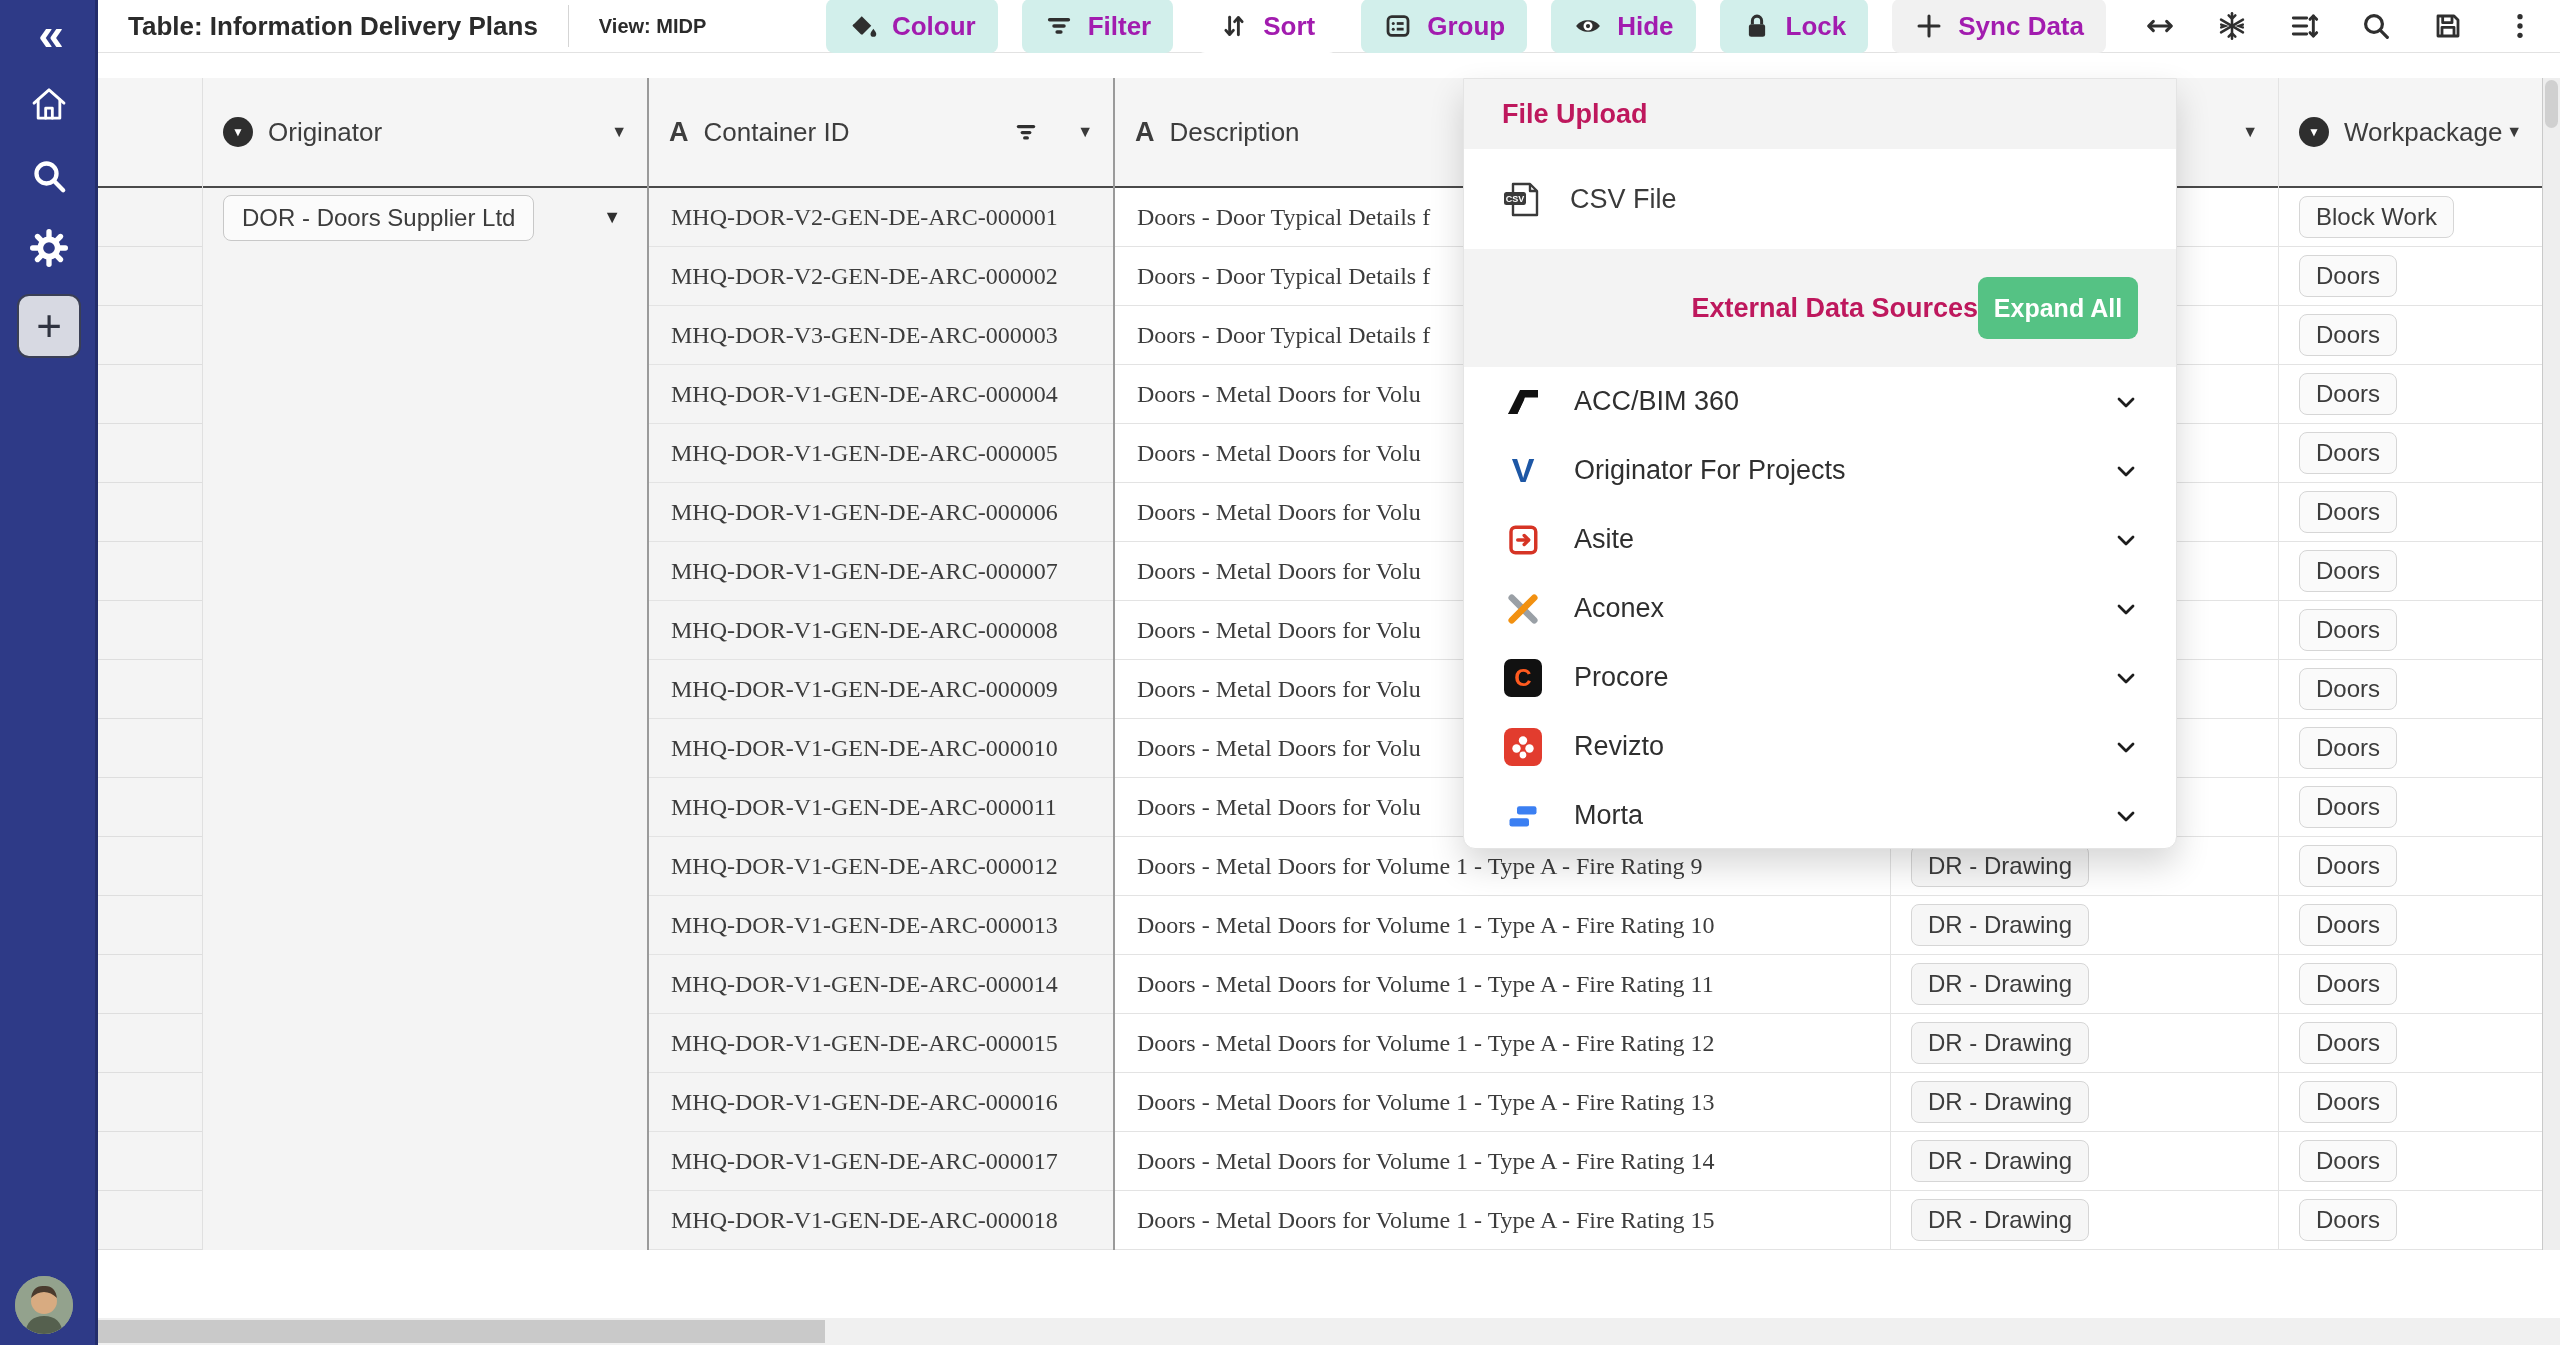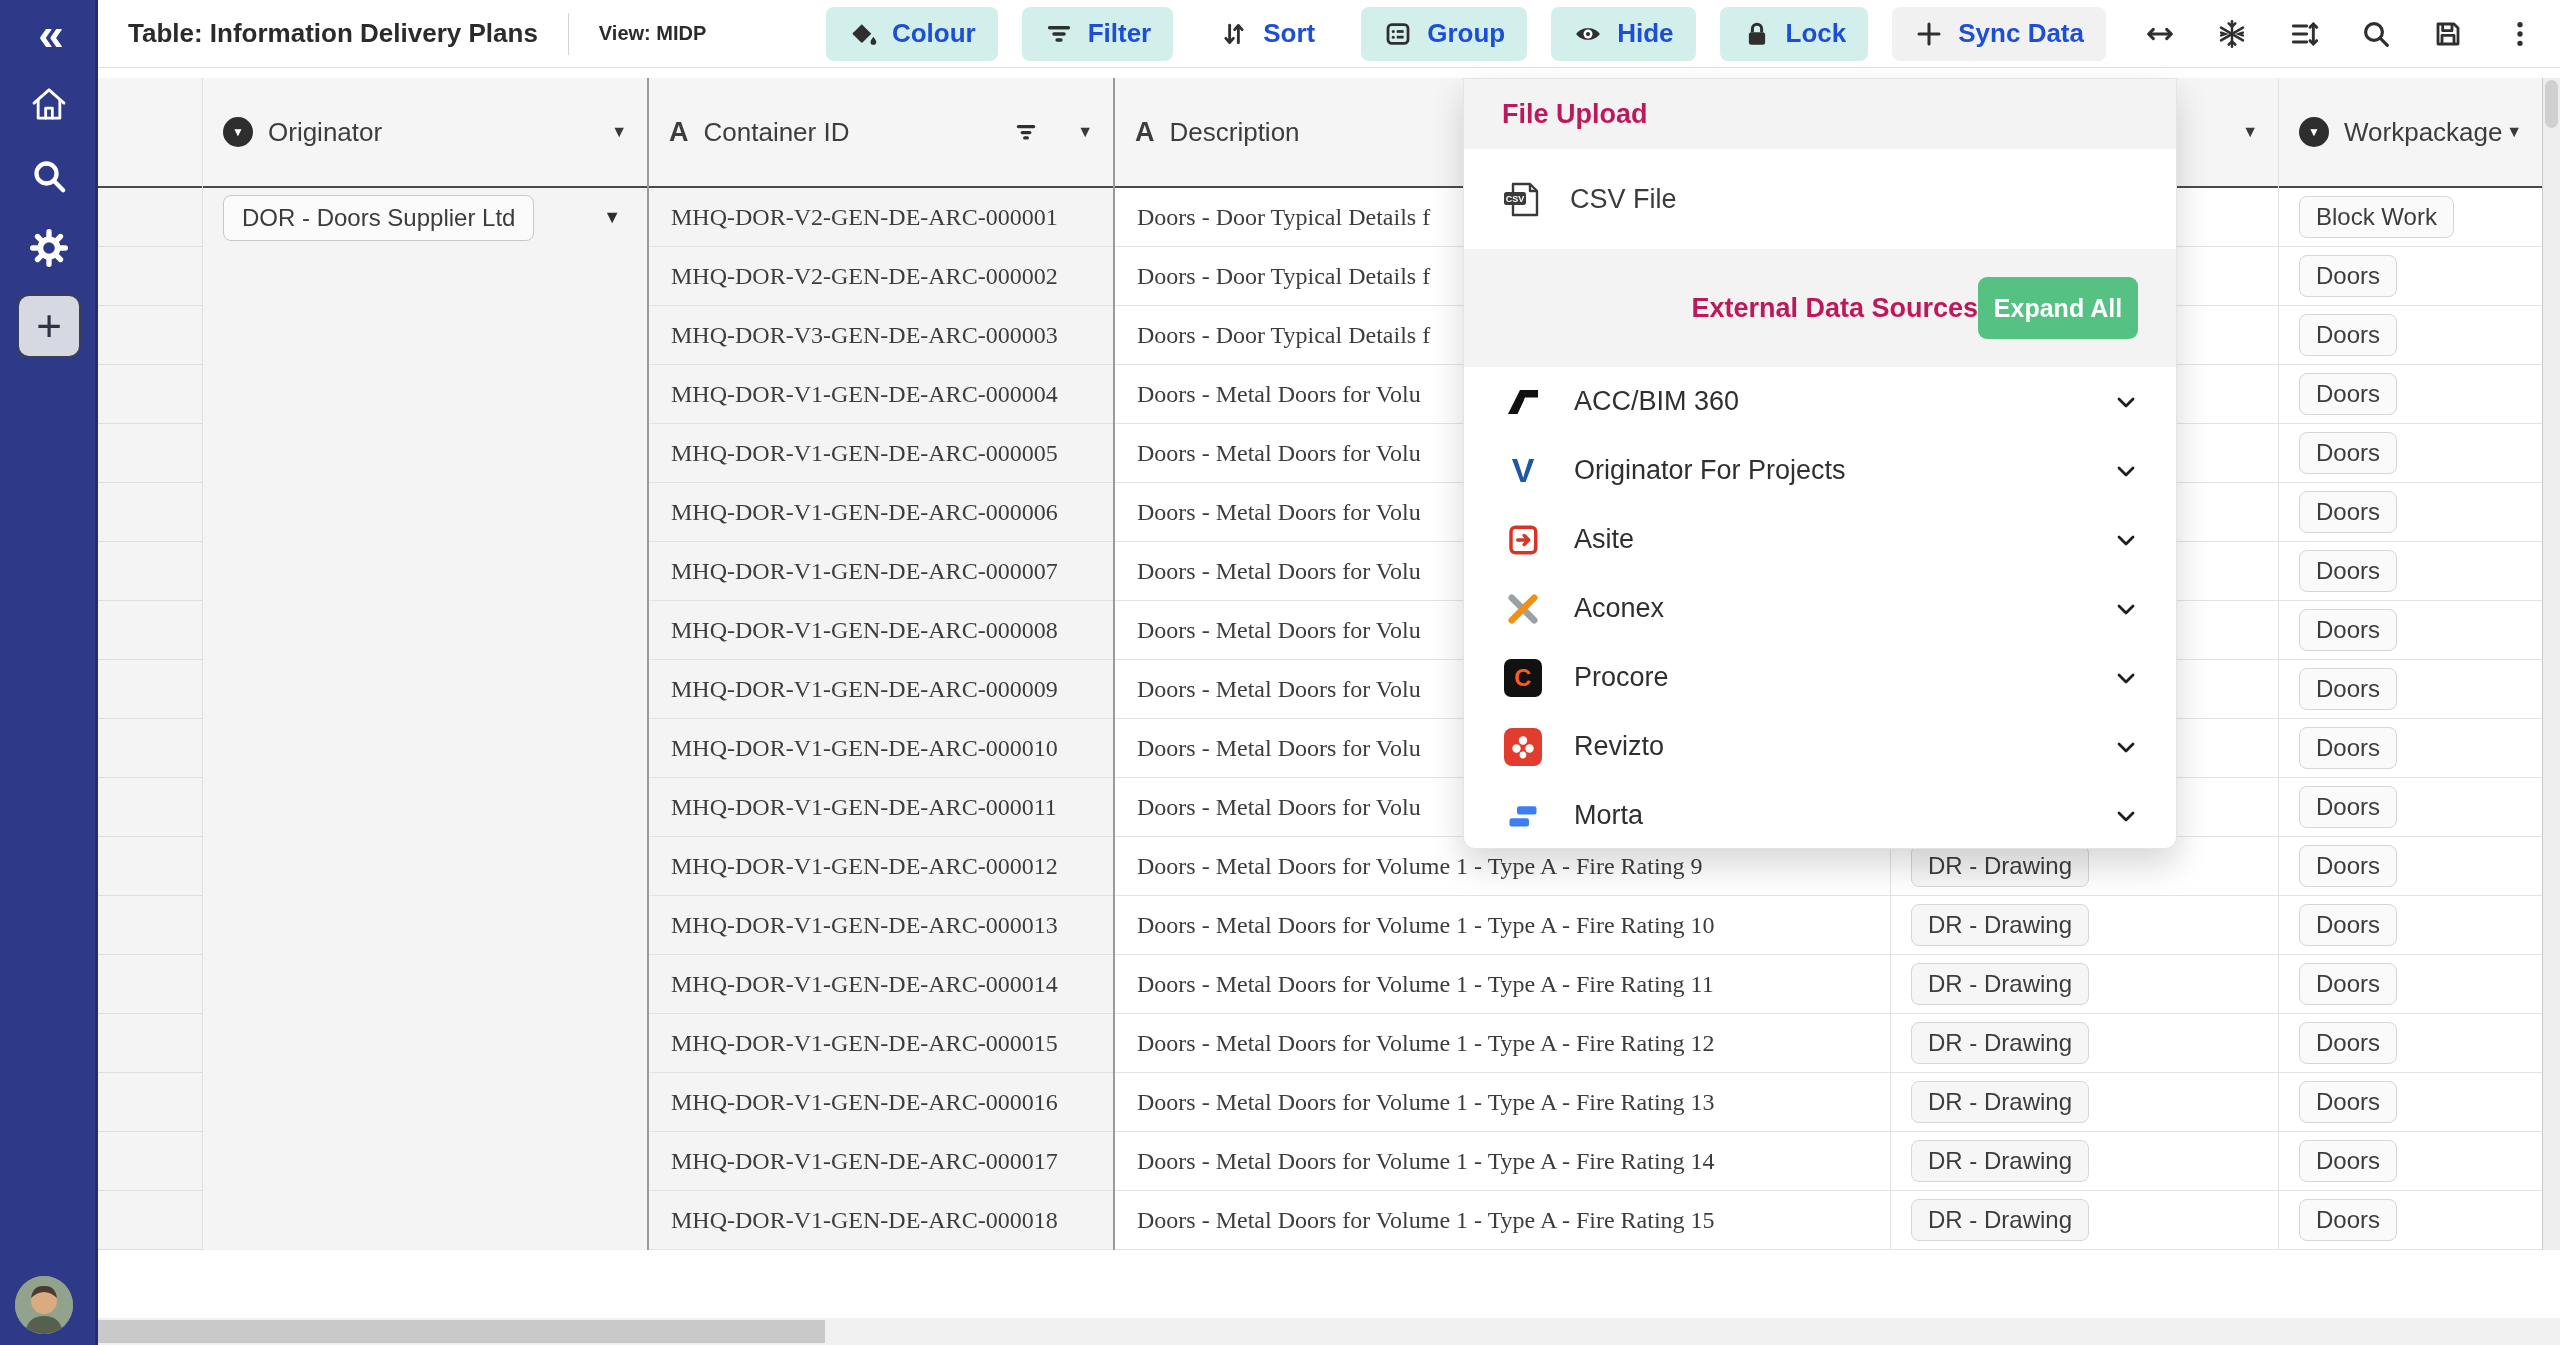--- a/index.html
+++ b/index.html
@@ -15,28 +15,28 @@
   .ic-home { top:76px; height:56px; }
   .ic-search { top:148px; height:56px; }
   .ic-gear { top:220px; height:56px; }
   .add-btn { position:absolute; left:17px; top:294px; width:64px; height:64px; background:#d7d9e2;
              border:2px solid #3a3f55; border-radius:12px; display:flex; align-items:center; justify-content:center;
              font-size:44px; color:#2f3340; font-weight:400; }
   .avatar { position:absolute; left:15px; top:1276px; width:58px; height:58px; border-radius:50%; overflow:hidden;
             background:#8fa08f; }
 
   
-  .topbar { position:absolute; left:98px; top:0; width:2462px; height:68px; background:#fff;
+  .topbar { position:absolute; left:98px; top:0; width:2462px; height:53px; background:#fff;
             border-bottom:1px solid #e2e2e2; display:flex; align-items:center; padding:0 22px 0 30px; z-index:40; }
   .tb-title { font-size:26px; font-weight:bold; color:#2b2b2b; white-space:nowrap; }
   .tb-sep { width:1px; height:42px; background:#d5d5d5; margin:0 30px; }
   .tb-view { font-size:20px; font-weight:bold; color:#2b2b2b; white-space:nowrap; }
   .tb-buttons { margin-left:auto; display:flex; align-items:center; gap:24px; }
   .tbtn { display:flex; align-items:center; gap:14px; height:54px; padding:0 22px; border-radius:8px;
-          font-size:26px; font-weight:bold; color:#1d4ed8; white-space:nowrap; cursor:default; }
+          font-size:26px; font-weight:bold; color:#a21caf; white-space:nowrap; cursor:default; }
   .tbtn.teal { background:#d2efeb; }
   .tbtn.plain { background:#ffffff; }
   .tbtn.gray { background:#f1f1f1; }
   .tb-icons { display:flex; align-items:center; gap:36px; margin-left:36px; }
   .tico { display:flex; align-items:center; justify-content:center; width:36px; height:40px; color:#2f2f2f; font-size:32px; }
 
   
   .tablewrap { position:absolute; left:98px; top:78px; width:2445px; height:1172px; background:#fff; z-index:5; }
   .col { position:absolute; top:0; height:1172px; background:#fff; }
   .col-gutter      { left:0;    width:104px; background:#f4f4f4; }

